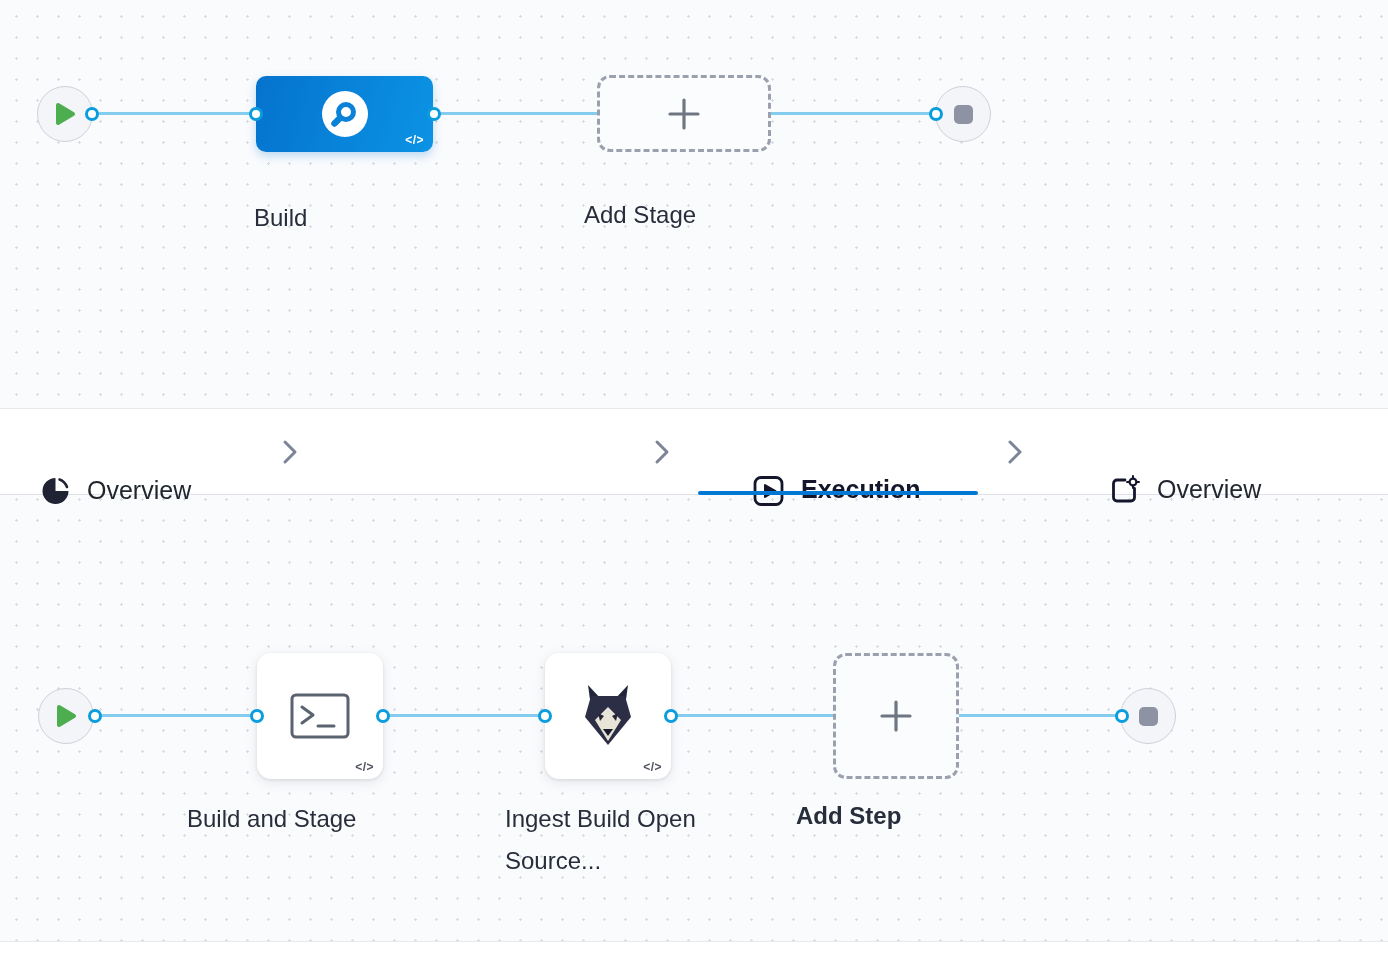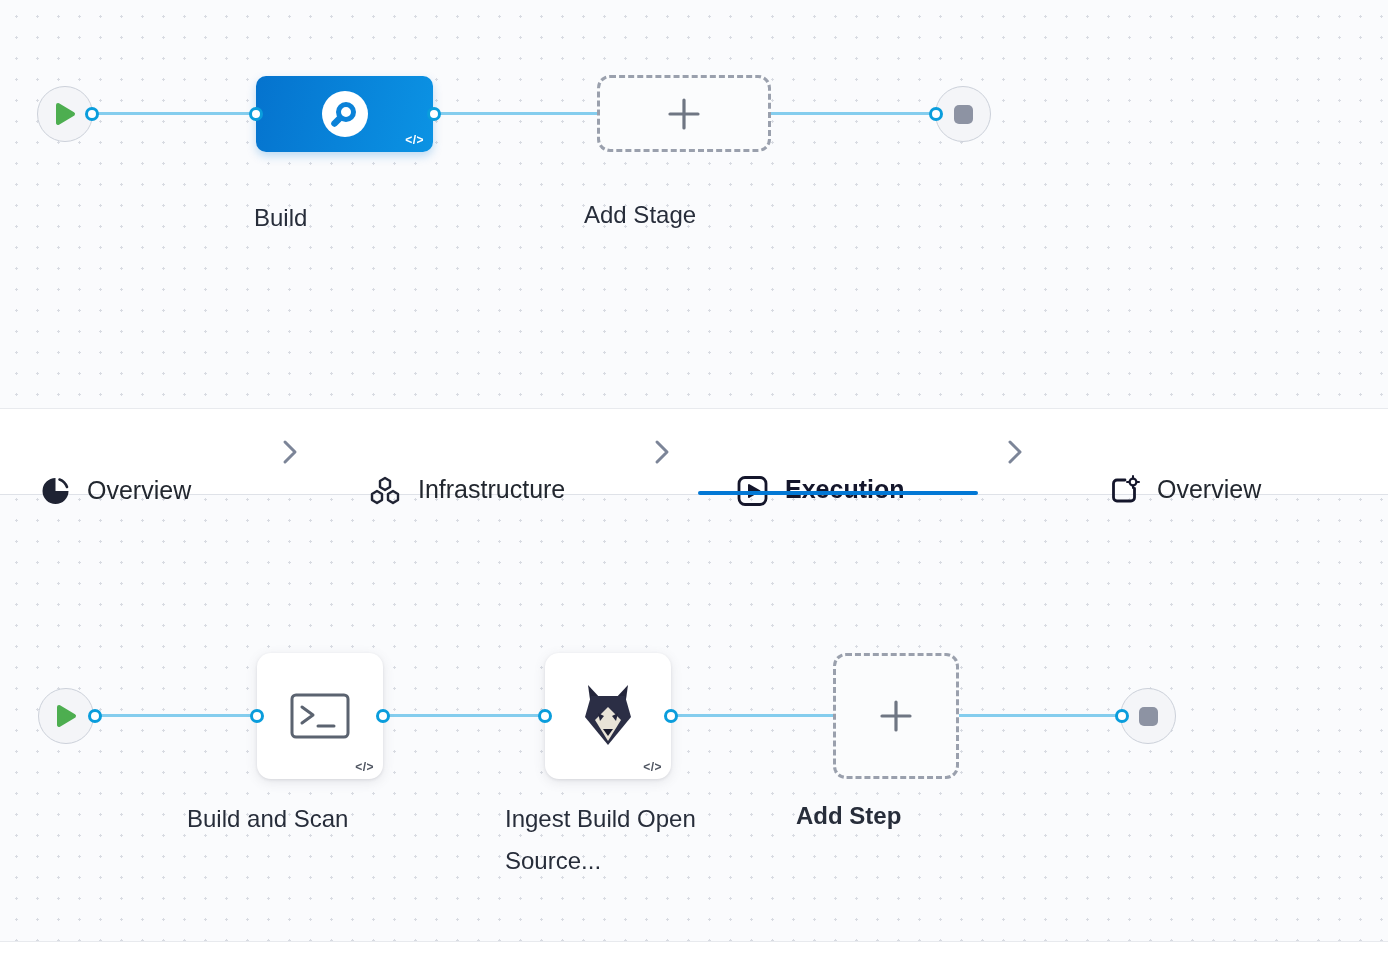--- a/index.html
+++ b/index.html
@@ -208,36 +208,26 @@
         <path d="M15.5,15.5 L15.5,2.5 A13,13 0 1 0 28.5,15.5 Z" fill="#1f2333"></path>
         <path d="M19.5,4 A13,13 0 0 1 27,11.5" fill="none" stroke="#1f2333" stroke-width="2.6" stroke-linecap="round"></path>
       </svg>
       <span>Overview</span>
     </div>
 
     <svg class="tab-chevron" style="left:280px;" width="20" height="28" viewBox="0 0 20 28">
       <polyline points="5,4 15,14 5,24" fill="none" stroke="#7c8598" stroke-width="3" stroke-linecap="round" stroke-linejoin="round"></polyline>
     </svg>
 
-    <div class="tab" style="left:368px;">
-      <svg width="34" height="32" viewBox="0 0 34 32">
-        <g fill="none" stroke="#1f2333" stroke-width="2.4" stroke-linejoin="round">
-          <polygon points="17,3 22,6 22,12 17,15 12,12 12,6"></polygon>
-          <polygon points="9,16 14,19 14,25 9,28 4,25 4,19"></polygon>
-          <polygon points="25,16 30,19 30,25 25,28 20,25 20,19"></polygon>
-        </g>
-      </svg>
-      <span>Infrastructure</span>
-    </div>
 
     <svg class="tab-chevron" style="left:652px;" width="20" height="28" viewBox="0 0 20 28">
       <polyline points="5,4 15,14 5,24" fill="none" stroke="#7c8598" stroke-width="3" stroke-linecap="round" stroke-linejoin="round"></polyline>
     </svg>
 
-    <div class="tab active" style="left:736px;">
+    <div class="tab active" style="left:752px;">
       <svg width="33" height="33" viewBox="0 0 33 33">
         <rect x="3" y="3" width="27" height="27" rx="6" fill="none" stroke="#14162b" stroke-width="2.8"></rect>
         <polygon points="13,10.5 23.5,16.5 13,22.5" fill="#14162b" stroke="#14162b" stroke-width="2" stroke-linejoin="round"></polygon>
       </svg>
       <span>Execution</span>
     </div>
 
     <svg class="tab-chevron" style="left:1005px;" width="20" height="28" viewBox="0 0 20 28">
       <polyline points="5,4 15,14 5,24" fill="none" stroke="#7c8598" stroke-width="3" stroke-linecap="round" stroke-linejoin="round"></polyline>
     </svg>
@@ -305,19 +295,19 @@
       <svg width="34" height="34" viewBox="0 0 34 34">
         <line x1="17" y1="3" x2="17" y2="31" stroke="#6f7683" stroke-width="3.2" stroke-linecap="round"></line>
         <line x1="3" y1="17" x2="31" y2="17" stroke="#6f7683" stroke-width="3.2" stroke-linecap="round"></line>
       </svg>
     </div>
 
     <div class="node-circle" style="left:1120px; top:688px;">
       <div class="end-square"></div>
     </div>
 
-    <div class="node-label" style="left:187px; top:798px; width:260px;">Build and Scan</div>
+    <div class="node-label" style="left:187px; top:798px; width:260px;">Build and Stage</div>
     <div class="node-label" style="left:505px; top:798px; width:206px;">Ingest Build Open Source...</div>
     <div class="node-label" style="left:796px; top:795px; width:200px;font-weight:bold;">Add Step</div>
   </section>
 
   <div class="bottom-strip"></div>
 </div>
 
 </body></html>

